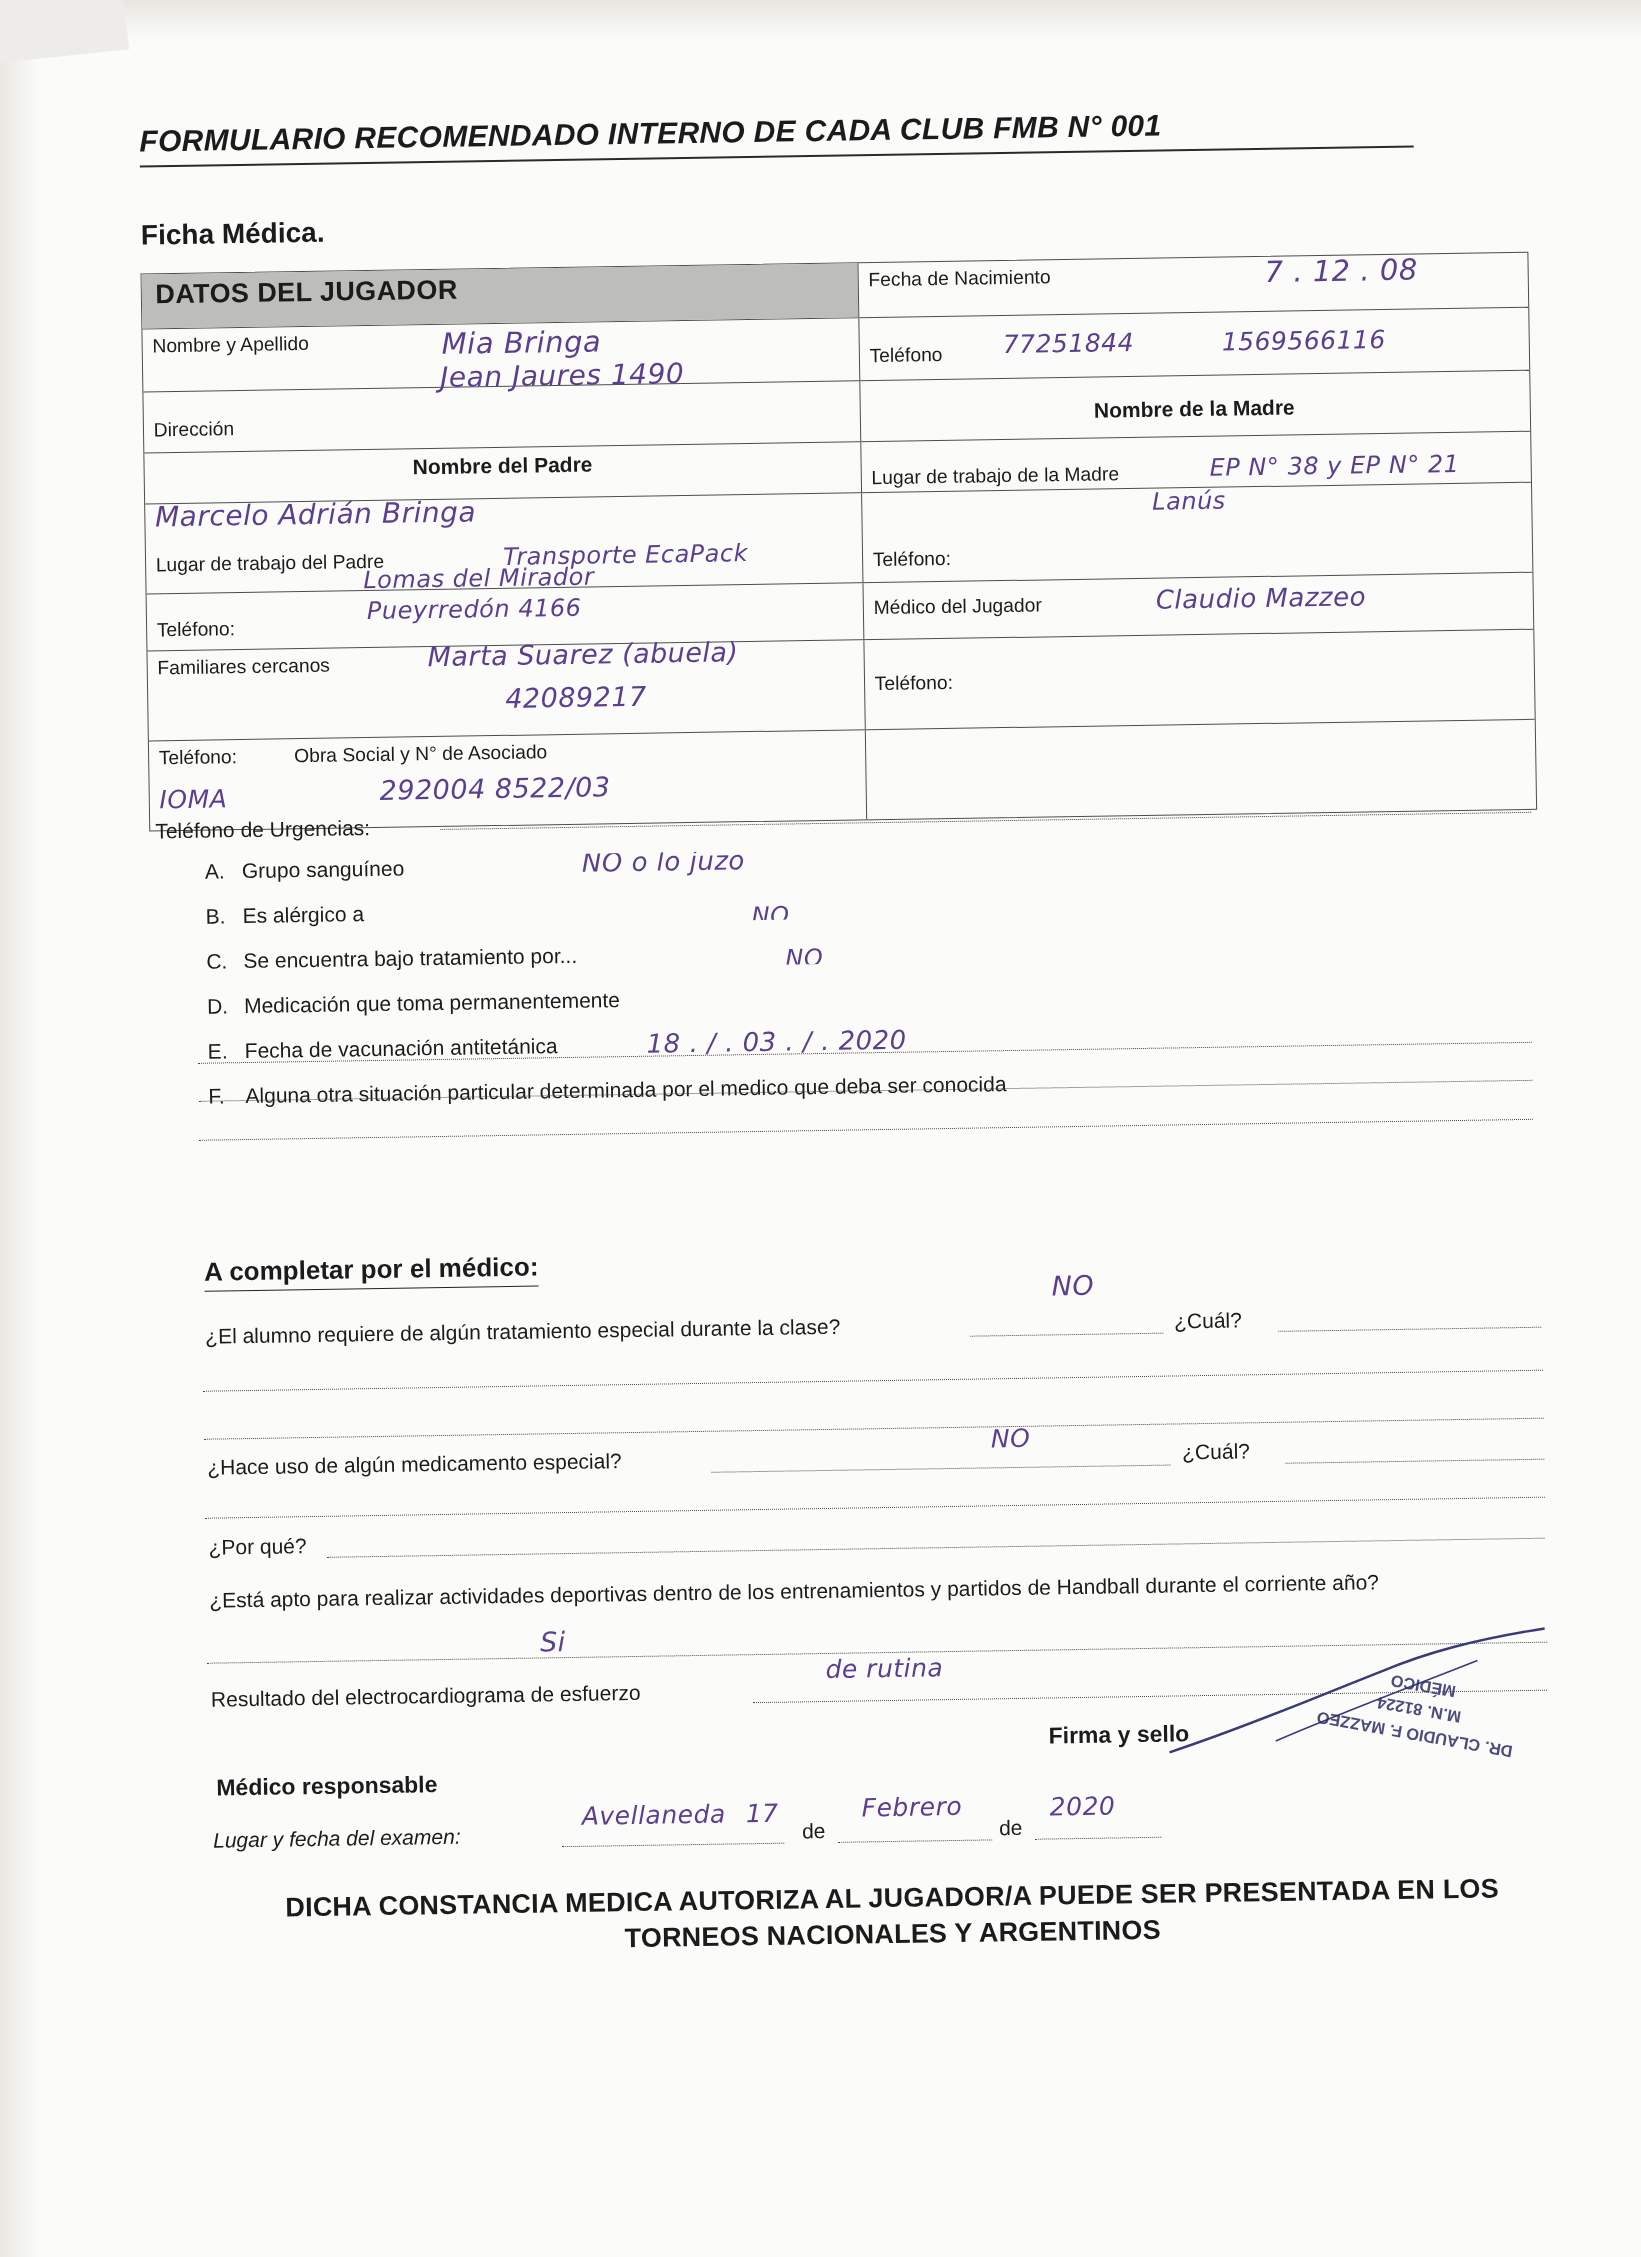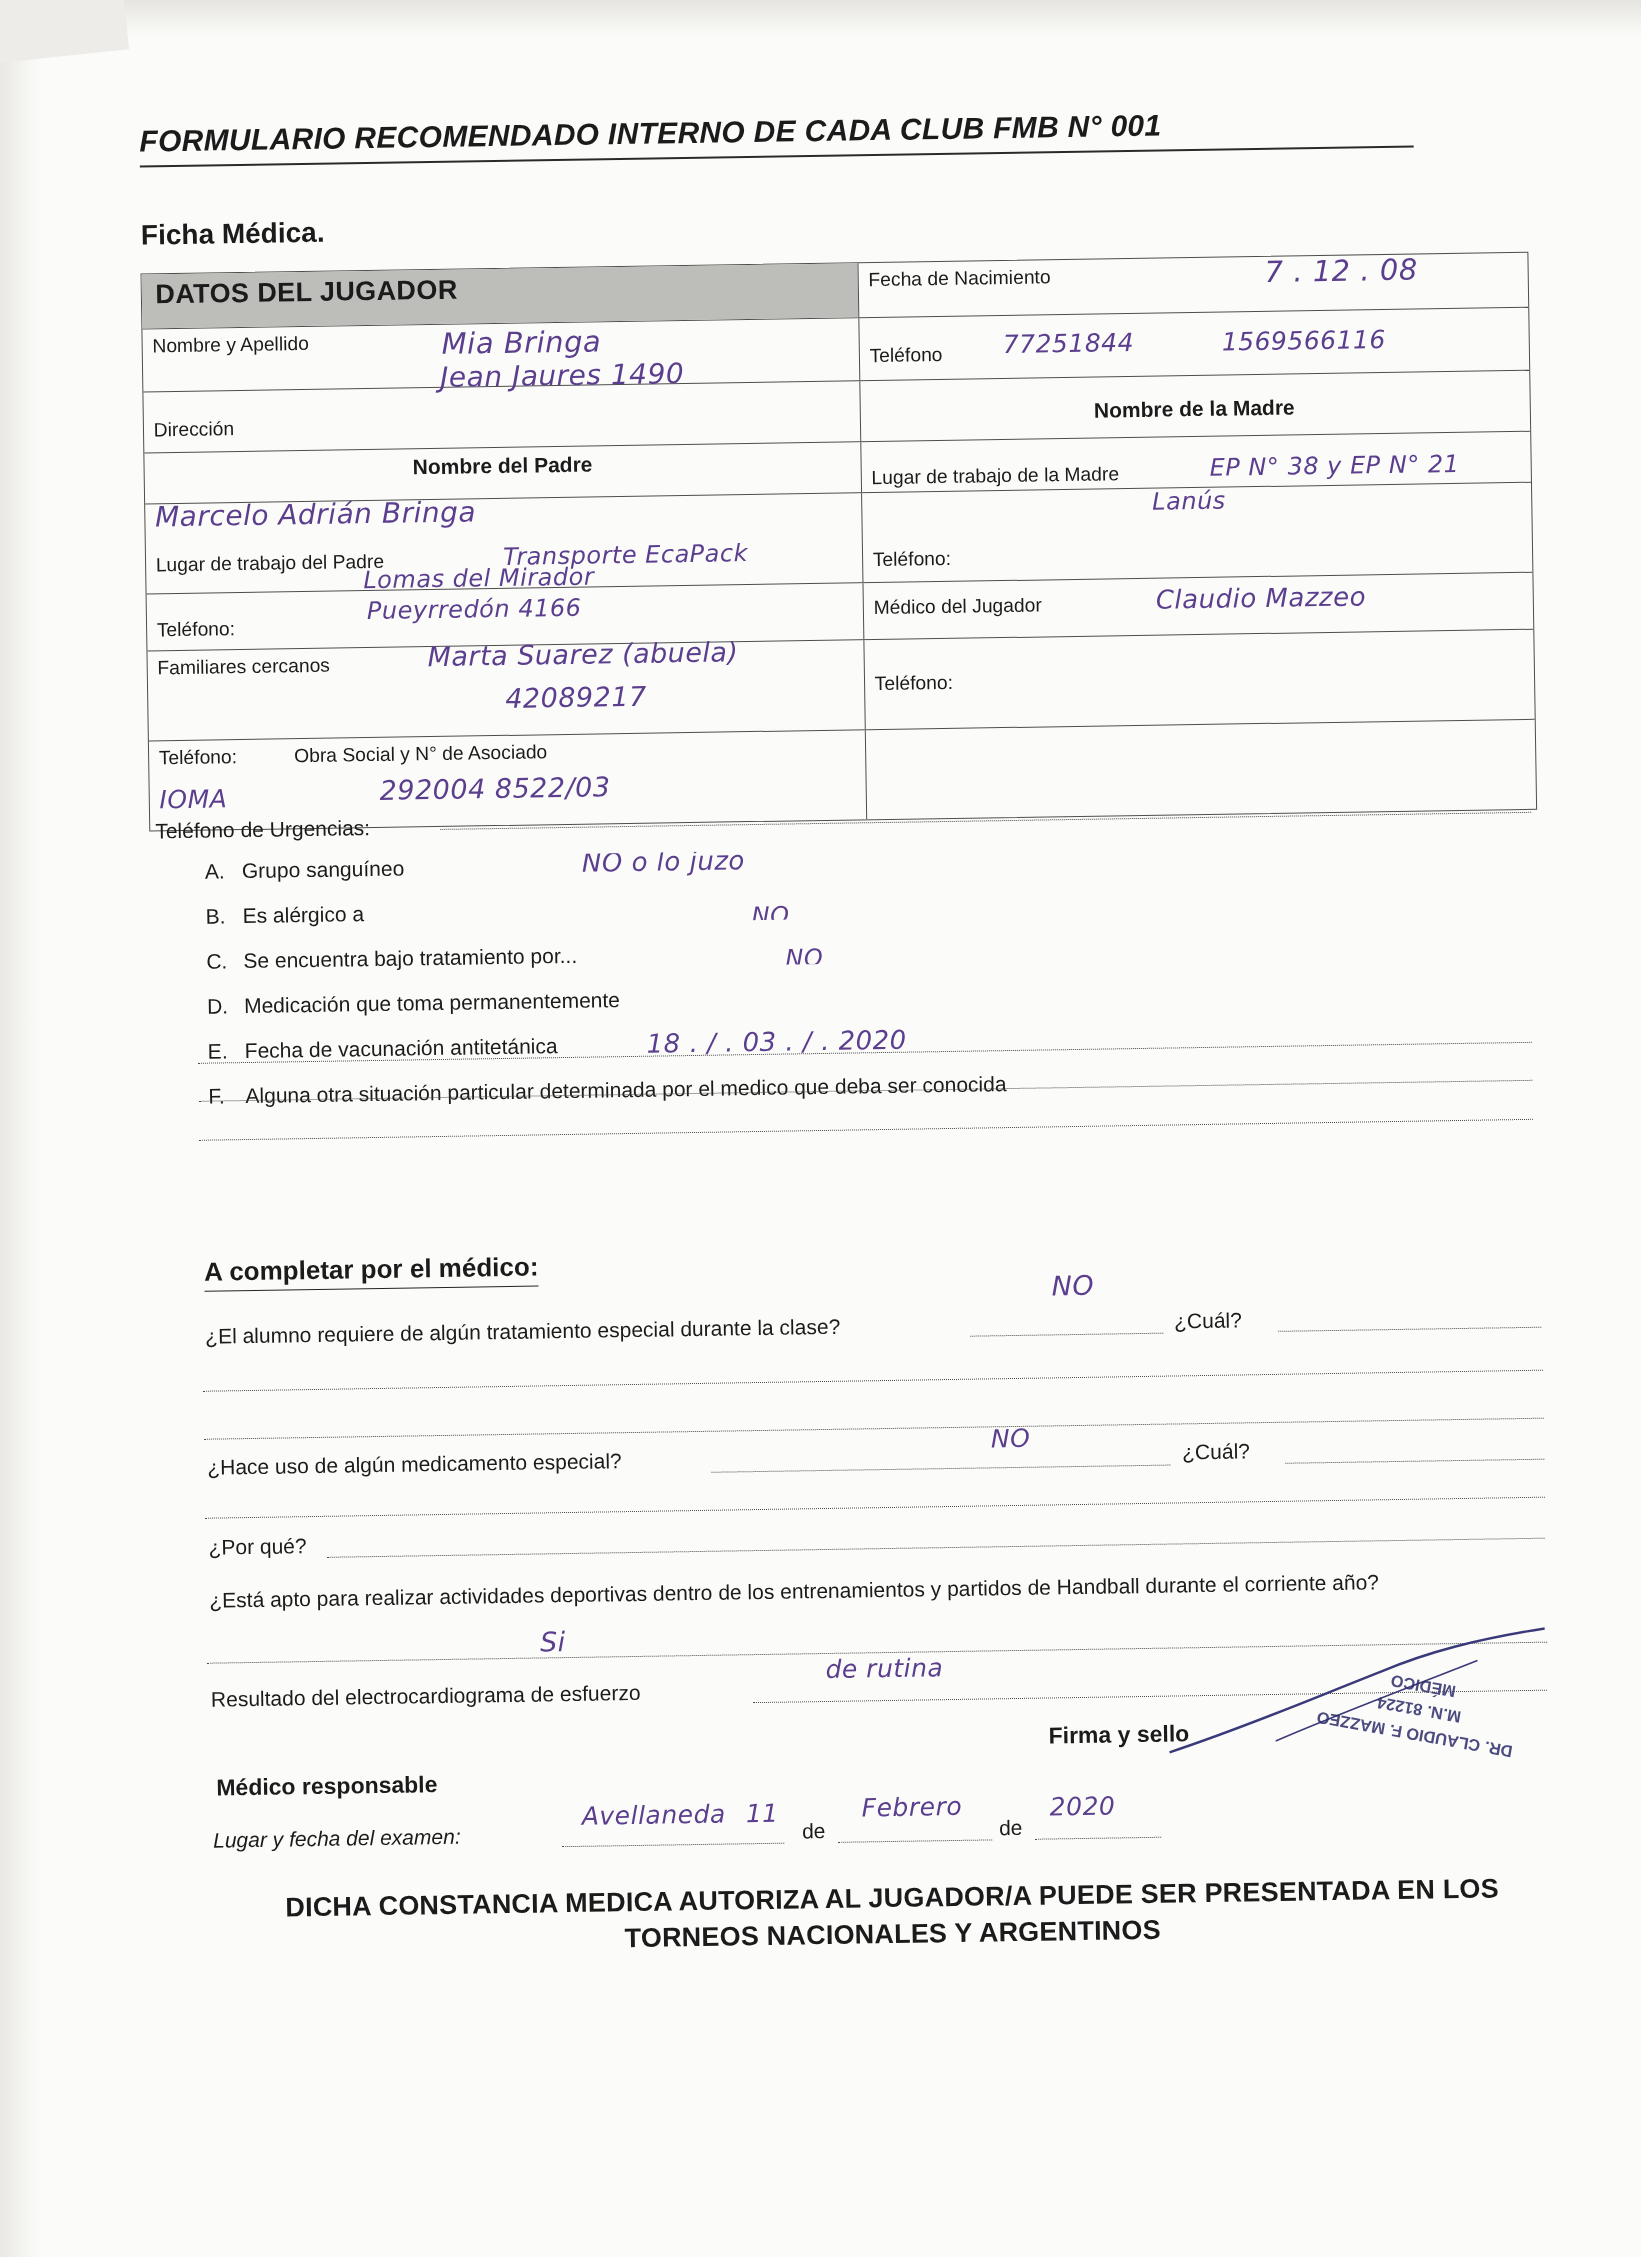--- a/index.html
+++ b/index.html
@@ -347,21 +347,21 @@
     <div class="q" style="left:201px;top:1678px;">Resultado del electrocardiograma de esfuerzo</div>
     <div class="dotline" style="left:743px;top:1701px;width:794px;"></div>
     <span class="hw" style="left:816px;top:1655px;font-size:25px;">de rutina</span>
 
     <div style="position:absolute;left:1038px;top:1726px;font-size:23px;font-weight:bold;">Firma y sello</div>
     <div style="position:absolute;left:205px;top:1765px;font-size:23px;font-weight:bold;">Médico responsable</div>
 
     <div class="q" style="left:201px;top:1819px;font-style:italic;">Lugar y fecha del examen:</div>
     <div class="dotline" style="left:550px;top:1842px;width:222px;"></div>
     <span class="hw" style="left:570px;top:1798px;font-size:25px;">Avellaneda</span>
-    <span class="hw" style="left:734px;top:1798px;font-size:25px;">11</span>
+    <span class="hw" style="left:734px;top:1798px;font-size:25px;">17</span>
     <div class="q" style="left:790px;top:1819px;">de</div>
     <div class="dotline" style="left:826px;top:1842px;width:154px;"></div>
     <span class="hw" style="left:850px;top:1794px;font-size:25px;">Febrero</span>
     <div class="q" style="left:987px;top:1819px;">de</div>
     <span class="hw" style="left:1038px;top:1796px;font-size:25px;">2020</span>
     <div class="dotline" style="left:1023px;top:1842px;width:126px;"></div>
 
     <svg class="sig-stroke" viewBox="0 0 420 150">
       <path d="M10 130 C 90 105, 150 80, 230 50 C 280 30, 330 18, 400 8" stroke="#3a3a7a" stroke-width="2.5" fill="none"></path>
       <path d="M120 120 C 180 95, 250 70, 330 40" stroke="#3a3a7a" stroke-width="1.6" fill="none"></path>

